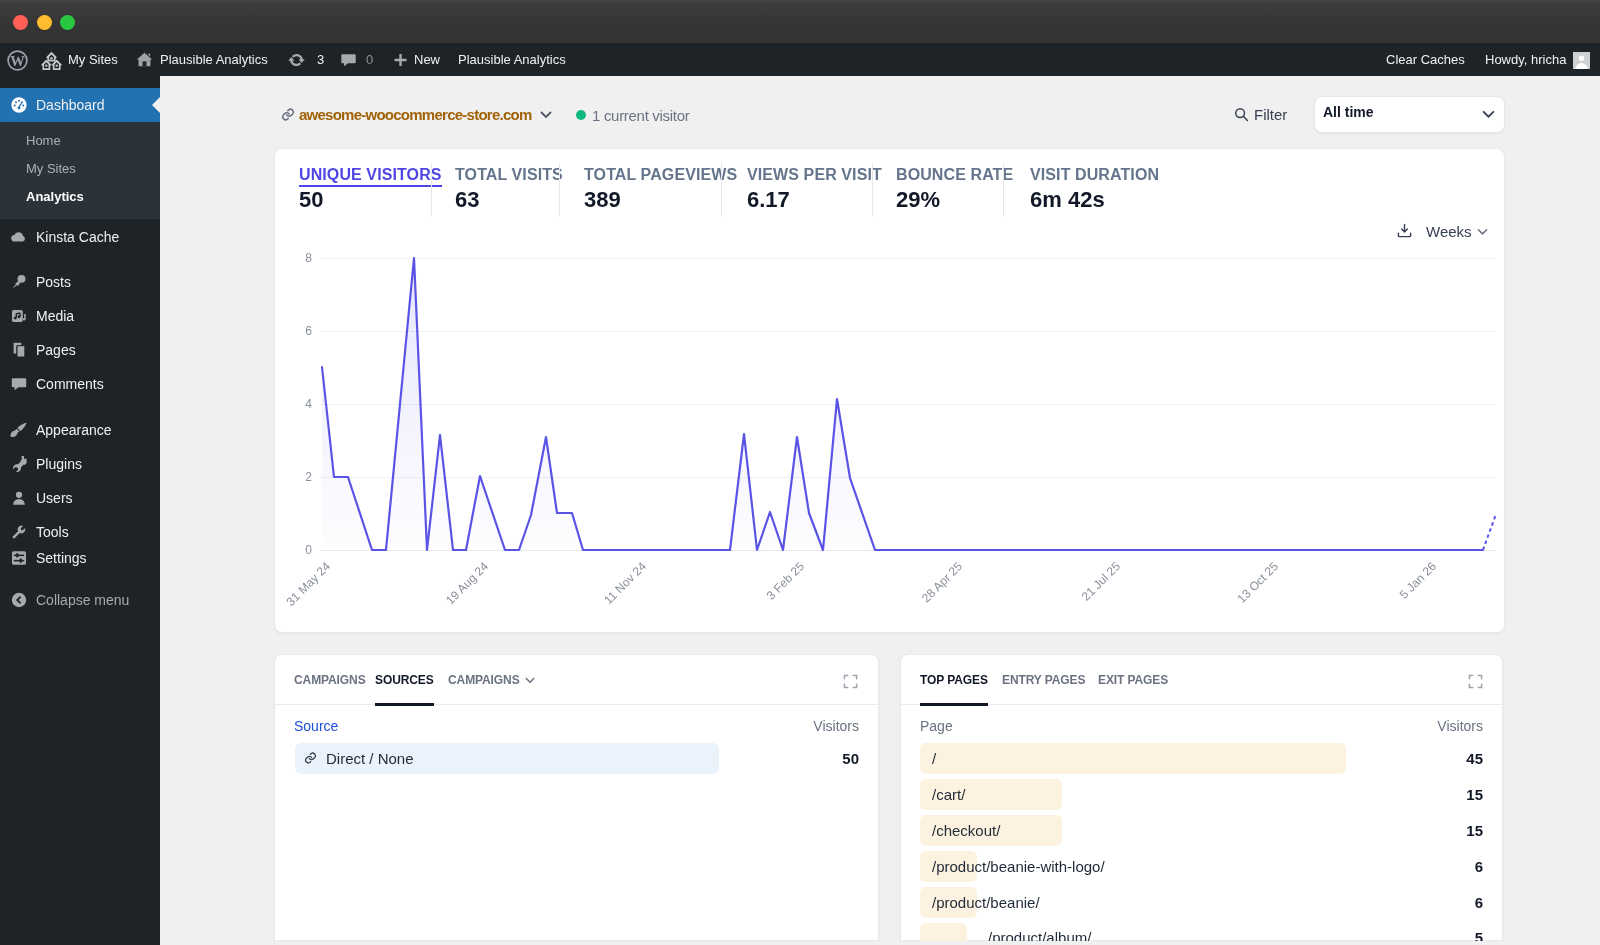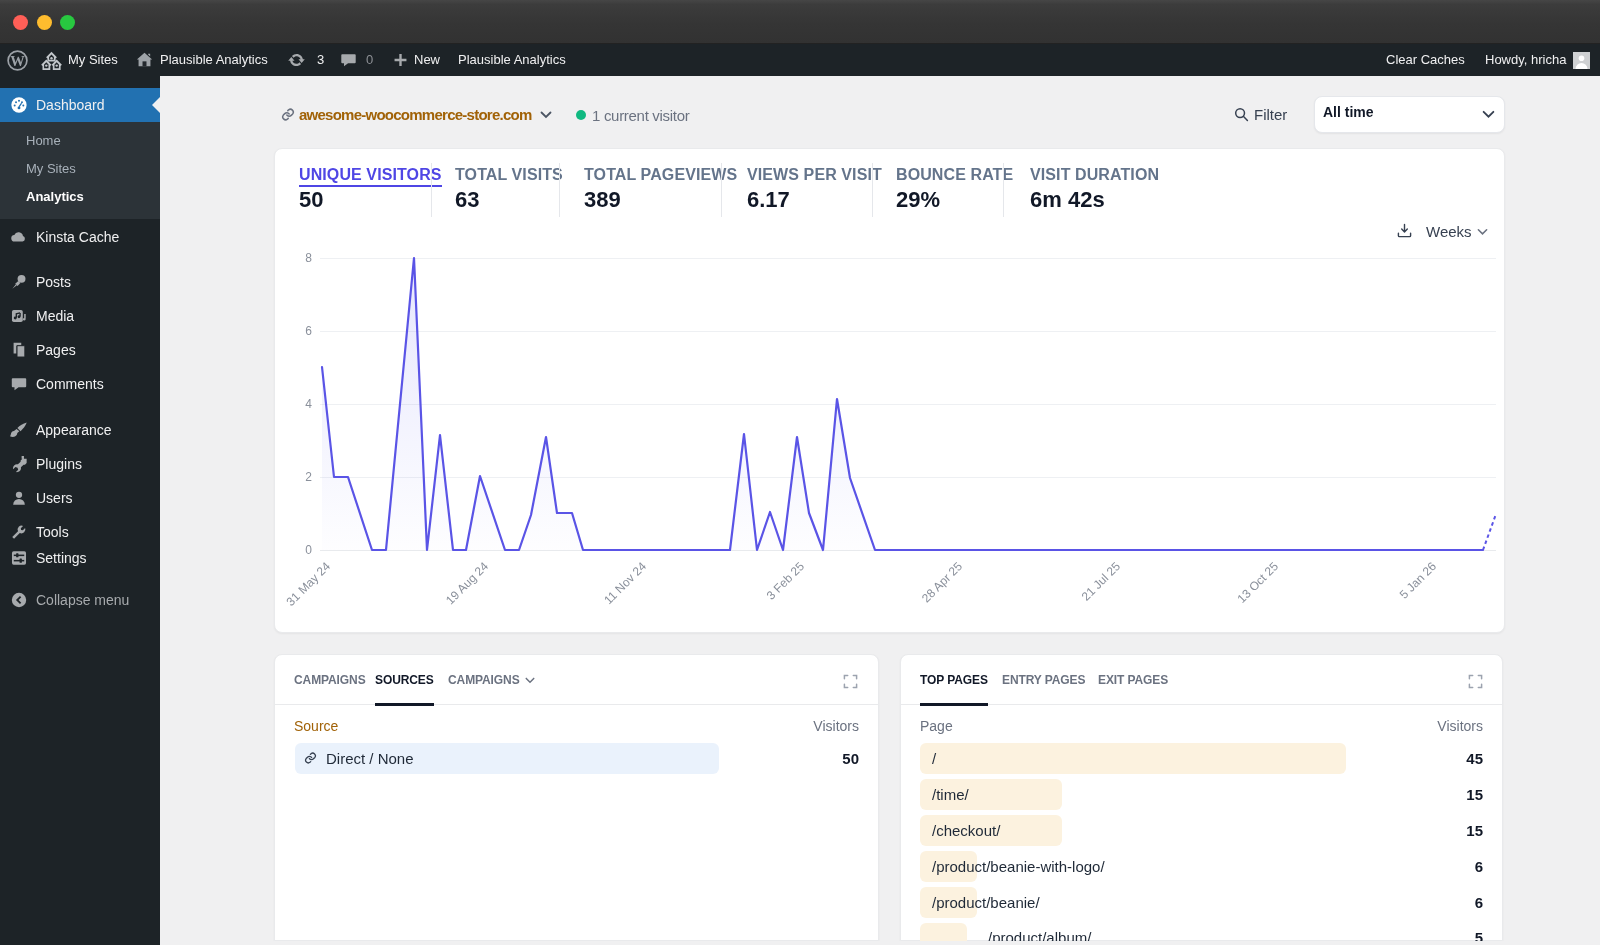--- a/index.html
+++ b/index.html
@@ -310,21 +310,21 @@
 <div class="abs tab on" style="left:375px;top:673px;">SOURCES</div>
 <div class="abs tab" style="left:448px;top:673px;">CAMPAIGNS</div>
 <svg class="abs" style="left:525px;top:677px;" width="10" height="7" viewBox="0 0 12 8" fill="none" stroke="#6b7280" stroke-width="1.8" stroke-linecap="round">
     <path d="M1.5 1.5L6 6l4.5-4.5"></path>
   </svg>
 <svg class="abs" style="left:843px;top:674px;" width="15" height="15" viewBox="0 0 16 16" fill="none" stroke="#9ca3af" stroke-width="1.6" stroke-linecap="round">
     <path d="M1.5 5V1.5H5M11 1.5h3.5V5M14.5 11v3.5H11M5 14.5H1.5V11"></path>
   </svg>
 <div class="abs" style="left:275px;top:704px;width:603px;height:1px;background:#e9eaec;"></div>
 <div class="abs" style="left:375px;top:703px;width:59px;height:3px;background:#111827;"></div>
-<div class="abs" style="left:294px;top:718px;font-size:14px;color:#a16207;">Source</div>
+<div class="abs" style="left:294px;top:718px;font-size:14px;color:#1d4ed8;">Source</div>
 <div class="abs" style="left:759px;top:718px;width:100px;font-size:14px;color:#6b7280;text-align:right;">Visitors</div>
 <div class="abs" style="left:295px;top:743px;width:424px;height:31px;background:#eaf2fc;border-radius:6px;"></div>
 <svg class="abs" style="left:304px;top:751px;" width="13" height="14" viewBox="0 0 24 24" fill="none" stroke="#374151" stroke-width="2.4" stroke-linecap="round">
     <path d="M10 13a5 5 0 0 0 7.5.5l2.5-2.5a5 5 0 0 0-7-7L11.7 5.3"></path>
     <path d="M14 11a5 5 0 0 0-7.5-.5L4 13a5 5 0 0 0 7 7l1.3-1.3"></path>
   </svg>
 <div class="abs rowtx" style="left:326px;top:750px;">Direct / None</div>
 <div class="abs rownum" style="left:759px;top:750px;width:100px;">50</div>
 
 <div class="card" style="left:900px;top:654px;width:603px;height:287px;border-radius:8px 8px 0 0;"></div>
@@ -337,21 +337,21 @@
 <div class="abs" style="left:901px;top:704px;width:601px;height:1px;background:#e9eaec;"></div>
 <div class="abs" style="left:920px;top:703px;width:68px;height:3px;background:#111827;"></div>
 <div class="abs" style="left:920px;top:718px;font-size:14px;color:#6b7280;">Page</div>
 <div class="abs" style="left:1383px;top:718px;width:100px;font-size:14px;color:#6b7280;text-align:right;">Visitors</div>
 
 <div class="abs" style="left:920px;top:743px;width:426px;height:31px;background:#fcf2df;border-radius:6px;"></div>
 <div class="abs rowtx" style="left:932px;top:750px;">/</div>
 <div class="abs rownum" style="left:1383px;top:750px;width:100px;">45</div>
 
 <div class="abs" style="left:920px;top:779px;width:142px;height:31px;background:#fcf2df;border-radius:6px;"></div>
-<div class="abs rowtx" style="left:932px;top:786px;">/time/</div>
+<div class="abs rowtx" style="left:932px;top:786px;">/cart/</div>
 <div class="abs rownum" style="left:1383px;top:786px;width:100px;">15</div>
 
 <div class="abs" style="left:920px;top:815px;width:142px;height:31px;background:#fcf2df;border-radius:6px;"></div>
 <div class="abs rowtx" style="left:932px;top:822px;">/checkout/</div>
 <div class="abs rownum" style="left:1383px;top:822px;width:100px;">15</div>
 
 <div class="abs" style="left:920px;top:851px;width:57px;height:31px;background:#fcf2df;border-radius:6px;"></div>
 <div class="abs rowtx" style="left:932px;top:858px;">/product/beanie-with-logo/</div>
 <div class="abs rownum" style="left:1383px;top:858px;width:100px;">6</div>
 

